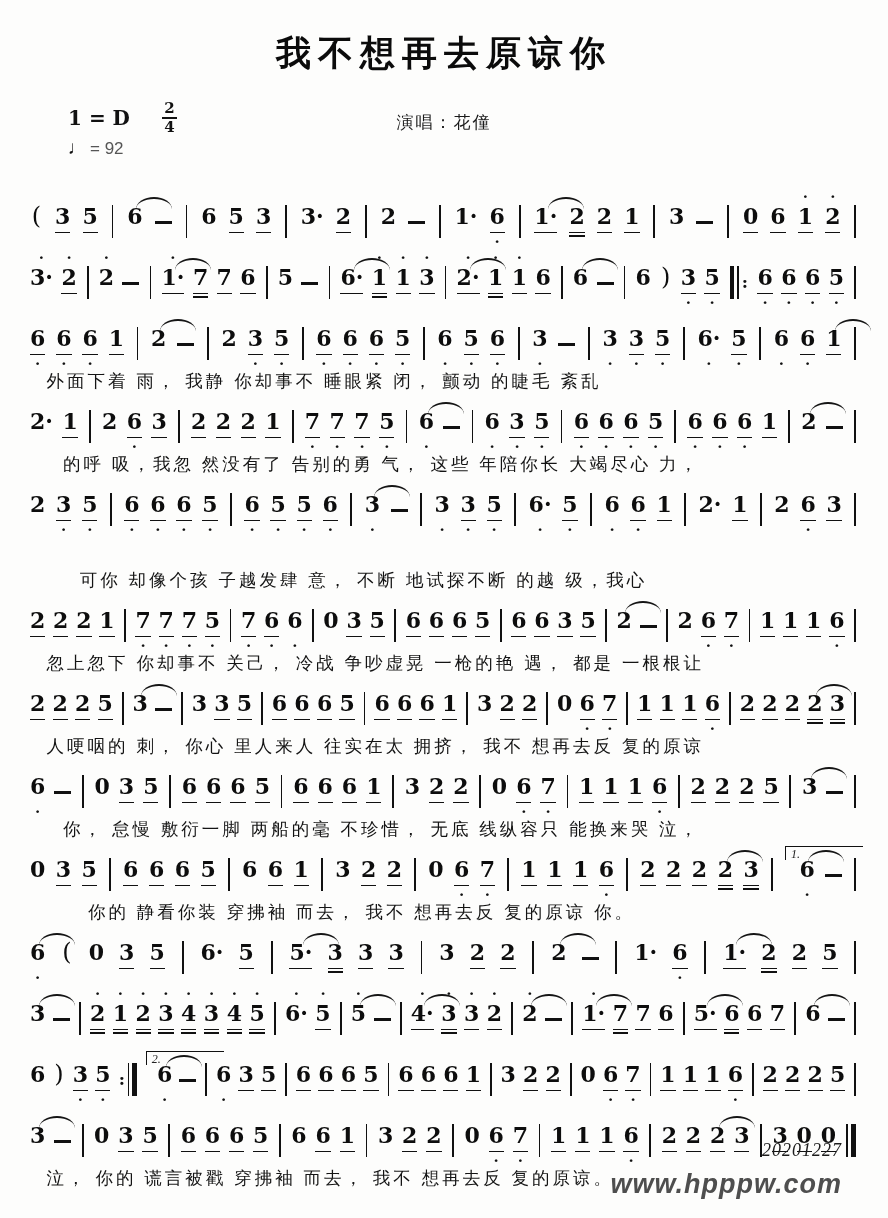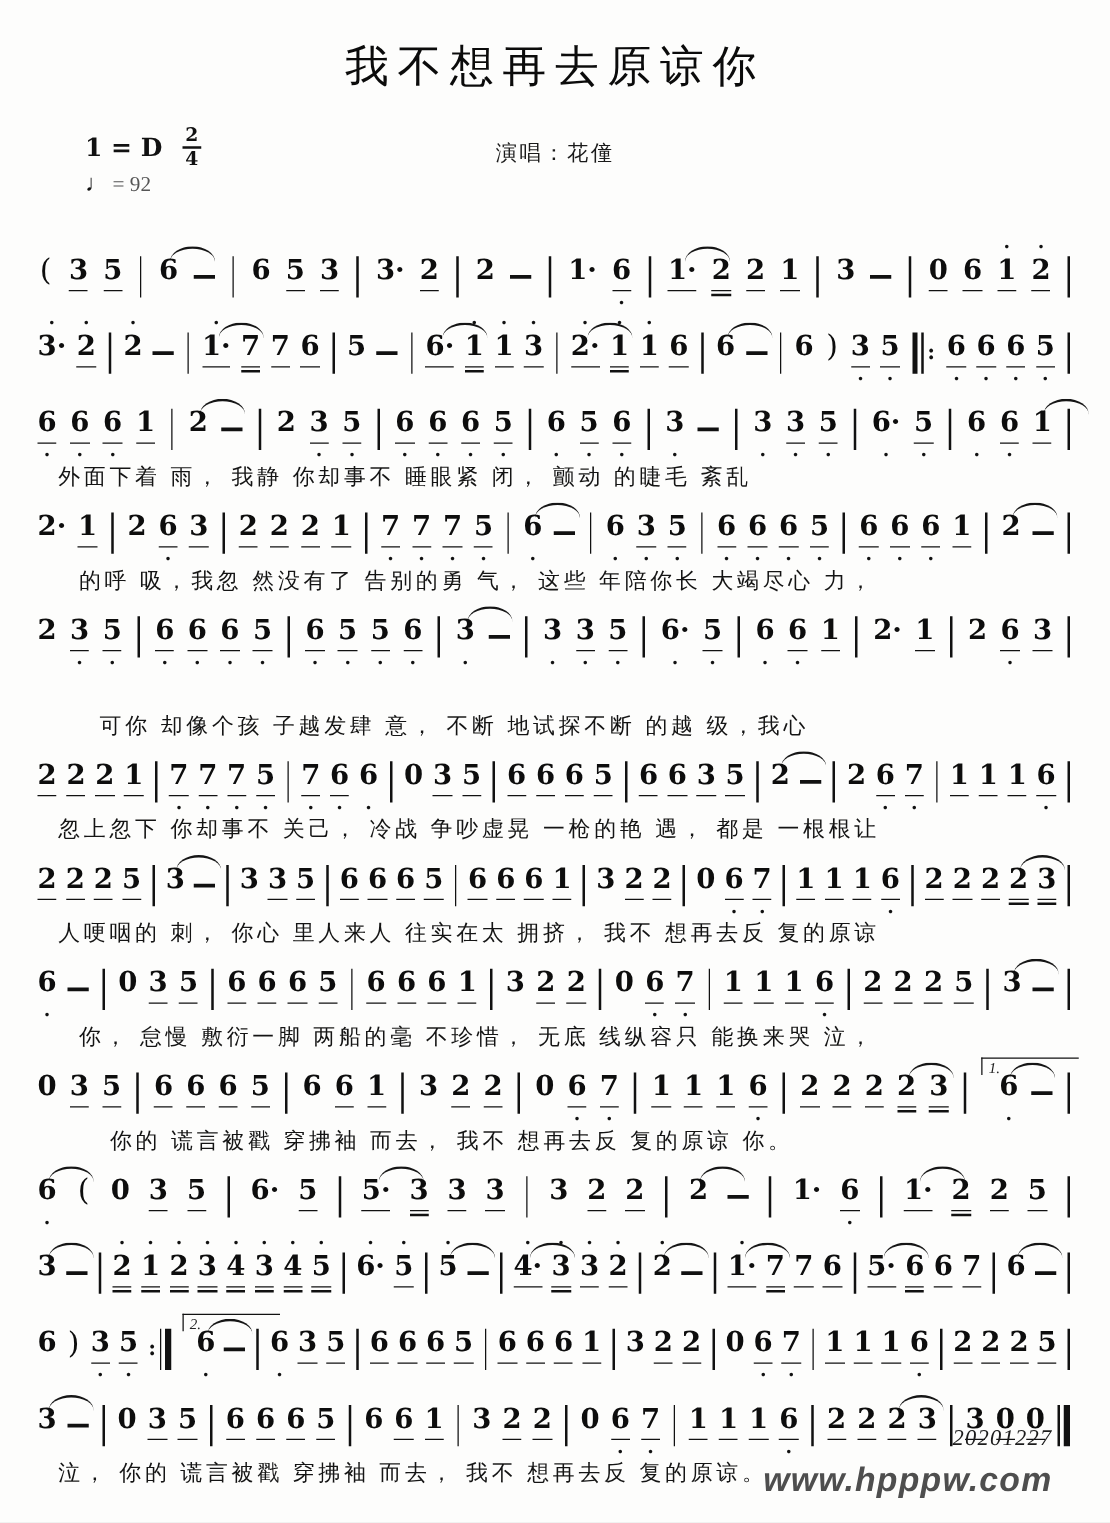--- a/index.html
+++ b/index.html
@@ -4,40 +4,40 @@
 <style>
   html,body{margin:0;padding:0;background:#e8e8e8;}
   #page{
     position:relative;width:888px;height:1218px;margin:0 auto;
     background:#fdfdfc;color:#111;overflow:hidden;
     font-family:"Liberation Sans", sans-serif;
   }
   
   #hdr{padding:30px 40px 0 40px;}
   .title{
-    text-align:center;font-size:35px;font-weight:400;letter-spacing:7px;
+    text-align:center;font-size:35px;font-weight:700;letter-spacing:7px;
     color:#0b0b0b;font-family:"Liberation Serif", serif;
   }
   .meta{position:relative;height:112px;margin-top:2px;}
   .singer{
     position:absolute;left:0;right:0;top:32px;text-align:center;
     font-size:17px;letter-spacing:2px;color:#1a1a1a;
   }
   .credits{
     position:absolute;right:8px;top:0;text-align:left;
     font-size:16.5px;line-height:27px;letter-spacing:1px;color:#161616;
   }
   .keysig{
     position:absolute;left:28px;top:22px;display:flex;align-items:center;
-    font-family:"DejaVu Serif", serif;font-weight:bold;font-size:20px;
+    font-family:"DejaVu Serif", serif;font-weight:bold;font-size:20px;gap:16px;
   }
   .frac{display:inline-flex;flex-direction:column;align-items:center;margin-left:16px;font-size:15px;line-height:15px;}
   .frac .fbar{width:15px;height:1.6px;background:#111;margin:1px 0;}
   .tempo{
-    position:absolute;left:28px;top:58px;font-family:Liberation Serif, serif;
+    position:absolute;left:28px;top:58px;font-family:Liberation Sans, sans-serif;
     font-size:17px;color:#555;
   }
   .tempo .qn{color:#111;font-size:19px;margin-right:3px;}
   
   #score{padding:2px 30px 0 30px;}
   .system{margin-bottom:5px;}
   .notes{
     display:flex;justify-content:space-between;align-items:flex-end;
     height:56px;font-family:"DejaVu Serif", serif;
   }
@@ -2499,21 +2499,21 @@
             <i class="bm"></i>
             <i class="dd">&nbsp;</i>
           </span>
           <span class="tok bar">
             <i class="du">&nbsp;</i>
             <span class="blrow">
               <i class="bl"></i>
             </span>
           </span>
         </div>
-        <div class="lyr" style="padding-left: 7%;">你的 谎言被戳 穿拂袖 而去， 我不 想再去反 复的原谅 你。</div>
+        <div class="lyr" style="padding-left: 7%;">你的 静看你装 穿拂袖 而去， 我不 想再去反 复的原谅 你。</div>
       </div>
       <div class="system">
         <div class="notes">
           <span class="tok note tie">
             <i class="du">&nbsp;</i>
             <b class="g">6</b>
             <i class="bm"></i>
             <i class="dd">·</i>
           </span>
           <span class="tok paren">

